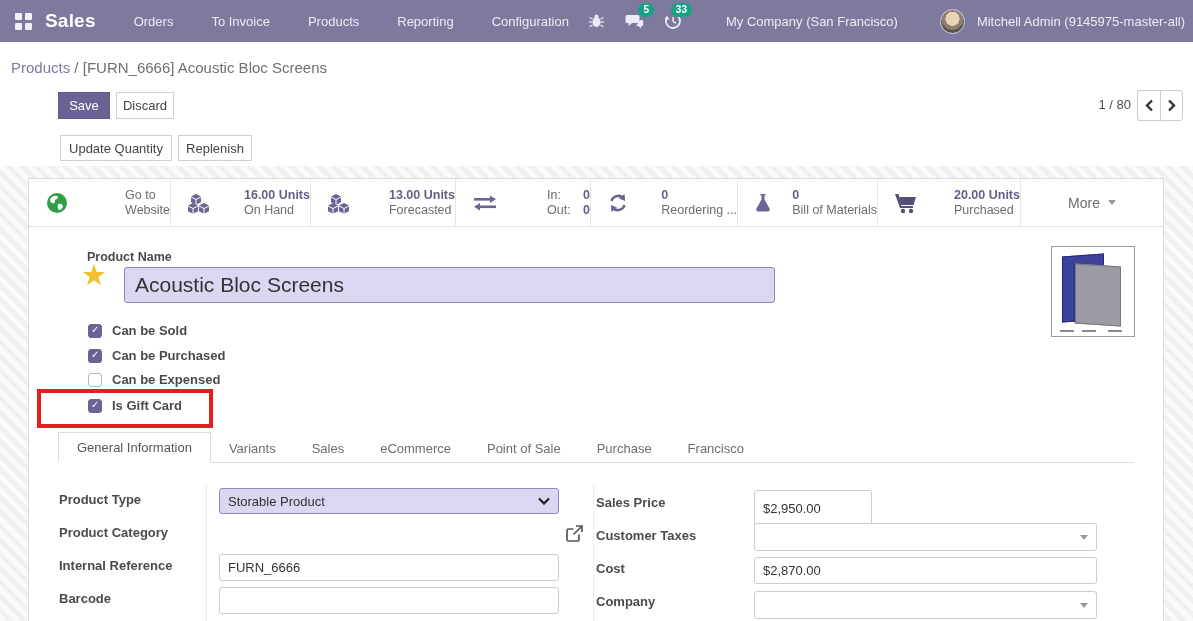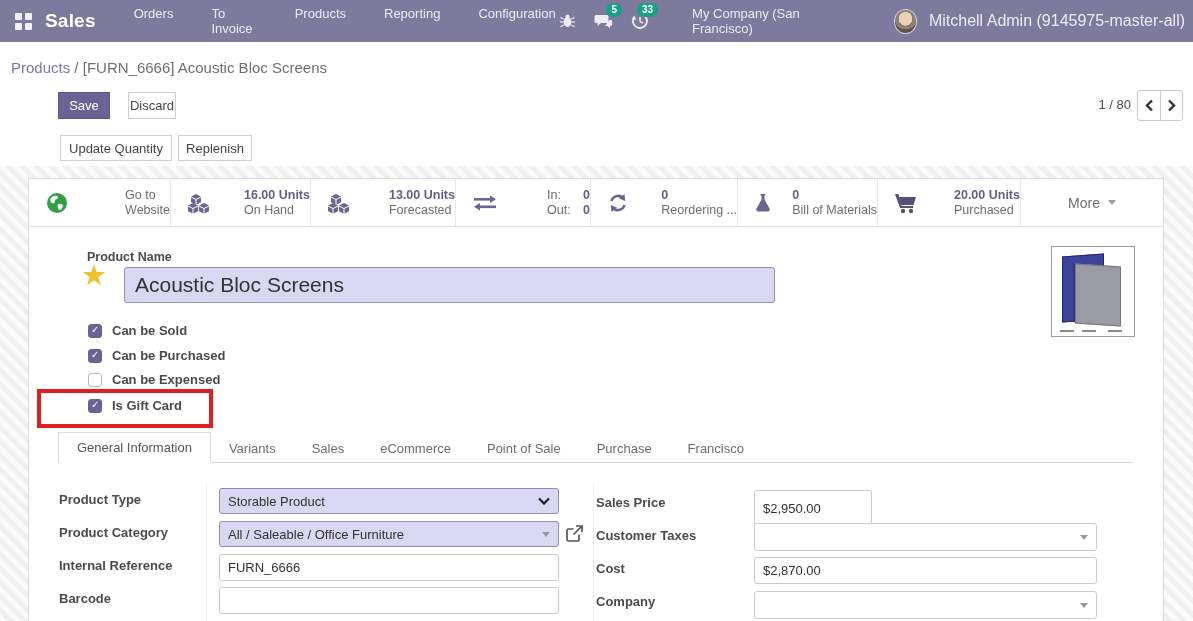--- a/index.html
+++ b/index.html
@@ -15,31 +15,31 @@
   .brand { font-size:19px; font-weight:bold; color:#fff; margin:0 0 0 13px; letter-spacing:.2px; }
   .nav-menu { display:flex; margin-left:38px; gap:38px; font-size:13px; }
   .nav-menu div { cursor:pointer; color:#ecebf5; }
   .nav-right { margin-left:auto; display:flex; align-items:center; gap:12px; padding-right:8px; }
   .nav-ico { position:relative; width:26px; height:22px; display:flex; align-items:center; justify-content:center; cursor:pointer; }
   .badge { position:absolute; top:-7px; right:-6px; background:#18a284; color:#fff; font-size:10px;
            border-radius:9px; padding:1px 5px; line-height:12px; font-weight:bold; }
   .company { font-size:13px; margin:0 30px 0 28px; cursor:pointer; }
   .avatar { width:25px; height:25px; border-radius:50%; border:1px solid #cfcde4;
             background:radial-gradient(circle at 50% 38%, #e8d3b8 0 38%, #8d8070 39% 60%, #5c5347 61%); }
-  .user-label { font-size:16px; margin-left:0; white-space:nowrap; cursor:pointer; }
+  .user-label { font-size:13px; margin-left:0; white-space:nowrap; cursor:pointer; }
 
   
   .control-panel { position:absolute; top:42px; left:0; width:100%; height:124px; background:#fff; }
   .breadcrumb { position:absolute; top:17px; left:11px; font-size:15px; color:#6f6f6f; }
   .breadcrumb .bc-link { color:#7a79a8; cursor:pointer; }
   .btn { display:inline-flex; align-items:center; justify-content:center; font-size:13px;
          border-radius:0; cursor:pointer; border:1px solid #cfcfcf; background:#fff; color:#444;margin-left:48px; }
   .btn-primary { background:#6b6394; border-color:#5e578a; color:#fff; }
   .save-btn { position:absolute; top:50px; left:10px; width:52px; height:27px; }
-  .discard-btn { position:absolute; top:50px; left:80px; width:48px; height:27px; }
+  .discard-btn { position:absolute; top:50px; left:68px; width:58px; height:27px; }
   .upd-btn { position:absolute; top:93px; left:12px; width:112px; height:26px; }
   .rep-btn { position:absolute; top:93px; left:130px; width:74px; height:26px; }
   .pager-text { position:absolute; top:55px; right:62px; font-size:13px; color:#4a4a4a; }
   .pager-btns { position:absolute; top:48px; right:10px; display:flex; }
   .pager-btn { width:23px; height:31px; background:#fff; border:1px solid #ccc; display:flex;
                align-items:center; justify-content:center; cursor:pointer; }
   .pager-btn:first-child { border-radius:3px 0 0 3px; border-right:none; }
   .pager-btn:last-child { border-radius:0 3px 3px 0; }
 
   
@@ -340,24 +340,20 @@
 
       <div class="f-label" style="top:313px;left:30px">Product Type</div>
       <div class="f-select" style="top:309px;left:190px;width:340px;height:26px">
         <span class="grow">Storable Product</span>
         <svg width="12" height="8" viewBox="0 0 12 8">
             <polyline points="1,1.5 6,6.5 11,1.5" fill="none" stroke="#222" stroke-width="2.2"></polyline>
           </svg>
       </div>
 
       <div class="f-label" style="top:346px;left:30px">Product Category</div>
-      <div class="f-select" style="top:342px;left:190px;width:340px;height:26px">
-        <span class="grow">All / Saleable / Office Furniture</span>
-        <span class="caret-down"></span>
-      </div>
       <svg class="ext-link" style="top:345px;left:536px" width="19" height="19" viewBox="0 0 19 19">
           <path d="M14 10.5 v5 a1.5 1.5 0 0 1 -1.5 1.5 h-9 a1.5 1.5 0 0 1 -1.5 -1.5 v-9 A1.5 1.5 0 0 1 3.5 5 h5" fill="none" stroke="#555" stroke-width="1.7"></path>
           <polyline points="11,2 17,2 17,8" fill="none" stroke="#555" stroke-width="1.7"></polyline>
           <line x1="8.5" y1="10.5" x2="16.5" y2="2.5" stroke="#555" stroke-width="1.7"></line>
         </svg>
 
       <div class="f-label" style="top:379px;left:30px">Internal Reference</div>
       <input class="f-input" style="top: 375px; left: 190px; width: 340px; height: 27px;" value="FURN_6666">
 
       <div class="f-label" style="top:412px;left:30px">Barcode</div>

